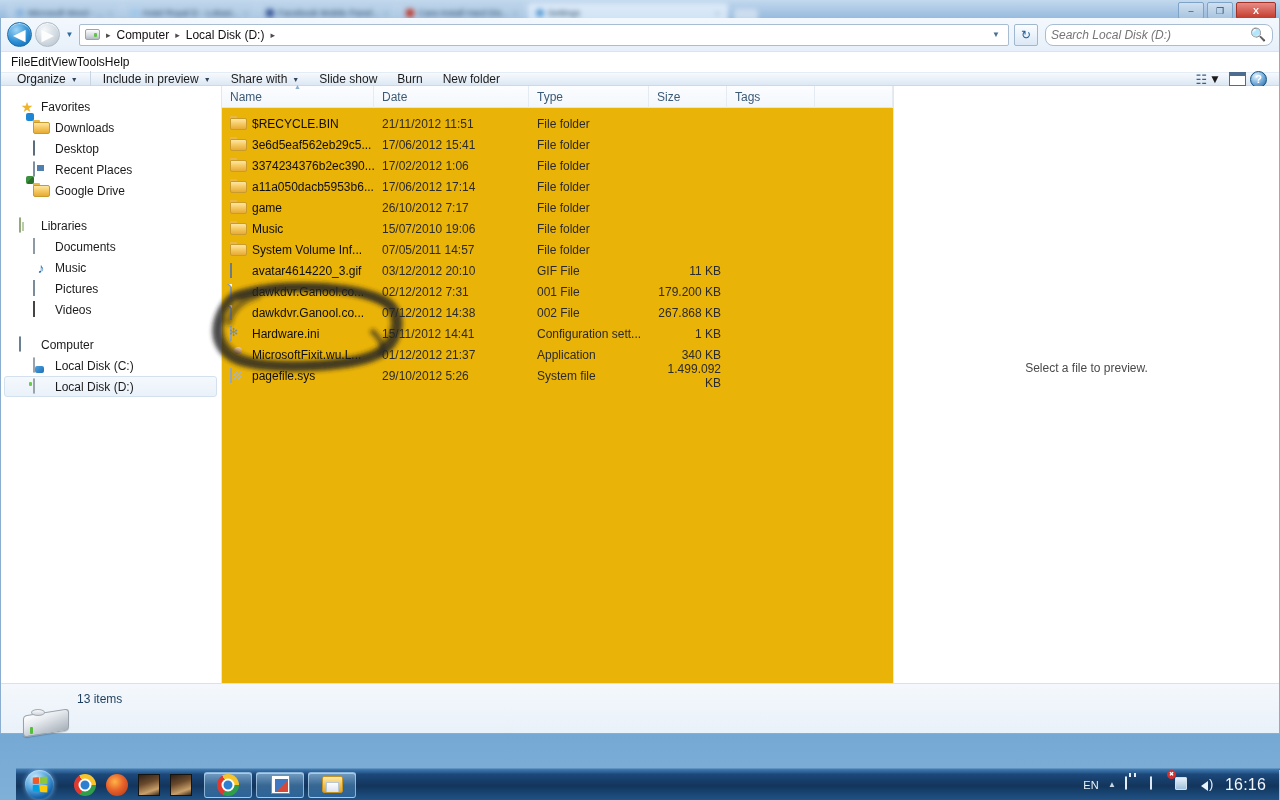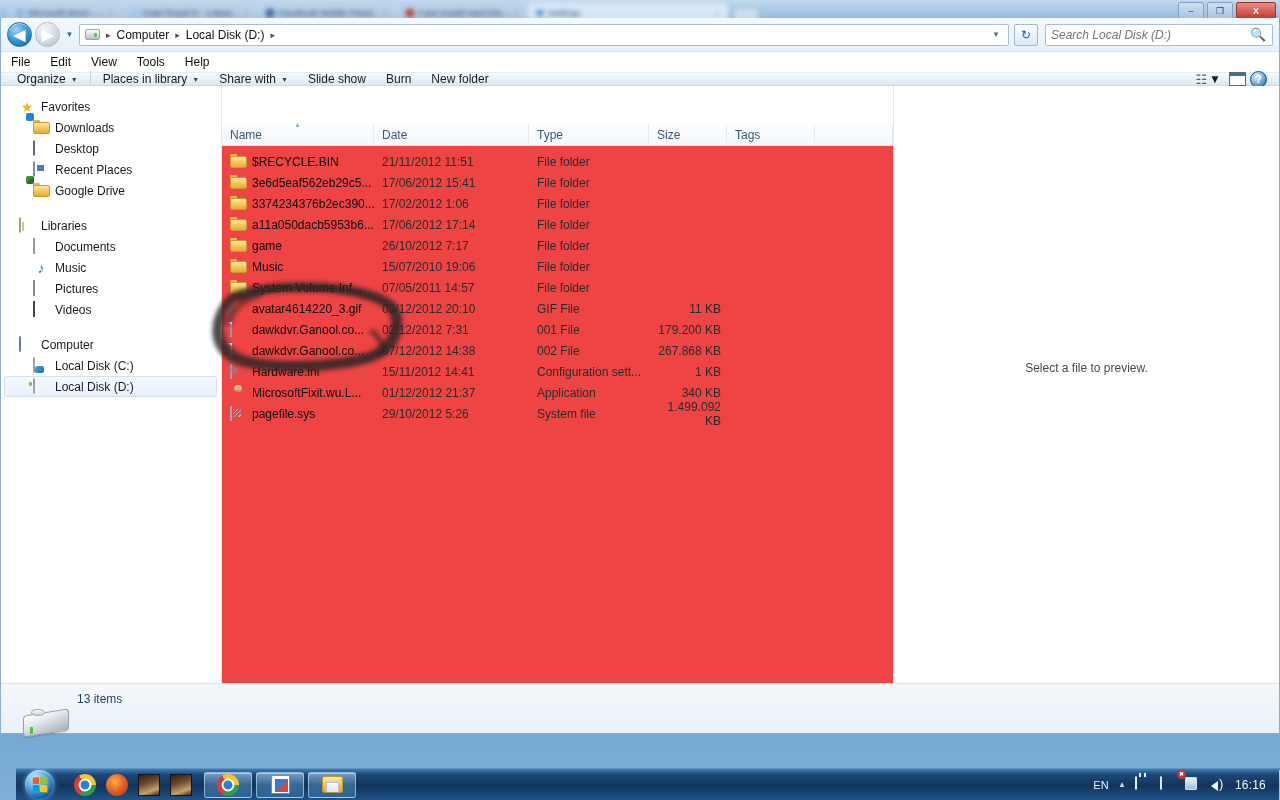--- a/index.html
+++ b/index.html
@@ -115,34 +115,34 @@
   }
   .refreshbtn {
     width: 24px; height: 22px; flex: none; margin-left: 2px;
     border: 1px solid #9fb8d0; border-radius: 2px;
     background: linear-gradient(180deg, #fbfdff, #dbe8f5);
     display: flex; align-items: center; justify-content: center;
     color: #1f5d96; font-size: 12px;
   }
   .searchbox {
     width: 228px; height: 22px; flex: none; margin-left: 4px;
-    background: #fff; border: 1px solid #a9bdd2; border-radius: 2px;
+    background: #fff; border: 1px solid #a9bdd2; border-radius: 8px;
     display: flex; align-items: center; padding: 0 5px;
   }
   .searchbox input {
     flex: 1; border: none; outline: none; font-size: 12px;
     font-family: "Liberation Sans", sans-serif;
     font-style: italic; color: #767676; background: transparent;
   }
   .search-ico { color: #1e5f9e; font-size: 13px; }
 
   
   .menubar {
     height: 20px; flex: none; background: #fff;
-    display: flex; align-items: center; padding-left: 10px; gap: 20px;
+    display: flex; align-items: center; padding-left: 10px; 
     font-size: 12px; color: #111;
   }
   .menubar span { cursor: default; }
 
   
   .cmdbar {
     height: 14px; flex: none;
     background: linear-gradient(180deg, #f7fafd 0%, #eaf1f9 48%, #dce8f4 100%);
     border-top: 1px solid #e4ecf5;
     border-bottom: 1px solid #cdd9e6;
@@ -288,21 +288,21 @@
     border-radius: 50%;
     background: radial-gradient(circle at 35% 30%, #bfe6fb, #3a94d4 65%, #17598f);
   }
   .ico-network::after {
     content: ""; position: absolute; right: 0; bottom: 0; width: 9px; height: 7px;
     background: linear-gradient(180deg, #d6e6f4, #7fa6c9);
     border: 1px solid #5d7790; border-radius: 1px;
   }
 
   
-  .listpane { flex: 1; min-width: 0; background: #ef4444; display: flex; flex-direction: column; margin-top: 38px; }
+  .listpane { flex: 1; min-width: 0; background: #eab308; display: flex; flex-direction: column; }
   .col-head {
     height: 22px; flex: none; display: flex; align-items: center;
     background: linear-gradient(180deg, #fcfdff 0%, #f2f7fc 100%);
     border-bottom: 1px solid #dde6ef;
     font-size: 12px; color: #3c5a77;
   }
   .col-head .ch {
     height: 22px; display: flex; align-items: center; padding-left: 8px;
     border-right: 1px solid #e4ebf3; position: relative;
   }
@@ -536,21 +536,21 @@
   .ic-vol::before {
     content: ""; position: absolute; left: 1px; top: 4px;
     width: 0; height: 0;
     border-top: 5px solid transparent; border-bottom: 5px solid transparent;
     border-right: 7px solid #e8f2fb;
   }
   .ic-vol::after {
     content: ")"; position: absolute; left: 9px; top: -1px;
     font-size: 13px; color: #e8f2fb;
   }
-  .clock { font-size: 12px; color: #f0f6fc; letter-spacing: .2px; }
+  .clock { font-size: 16px; color: #f0f6fc; letter-spacing: .2px; }
   .showdesk {
     width: 9px; height: 30px; margin-left: 4px;
     background: linear-gradient(180deg, rgba(210,235,255,.5), rgba(140,190,230,.35));
     border-left: 1px solid rgba(220,240,255,.6);
   }
 </style>
 </head>
 <body>
 
 <div id="bg-browser">
@@ -619,21 +619,21 @@
     <span>Help</span>
   </div>
 
   <div class="cmdbar">
     <div class="cmd">
       <span>Organize</span>
       <span class="caret">▼</span>
     </div>
     <div class="cmd-sep"></div>
     <div class="cmd">
-      <span>Places in library</span>
+      <span>Include in preview</span>
       <span class="caret">▼</span>
     </div>
     <div class="cmd">
       <span>Share with</span>
       <span class="caret">▼</span>
     </div>
     <div class="cmd">Slide show</div>
     <div class="cmd">Burn</div>
     <div class="cmd">New folder</div>
     <div class="cmd-right">

